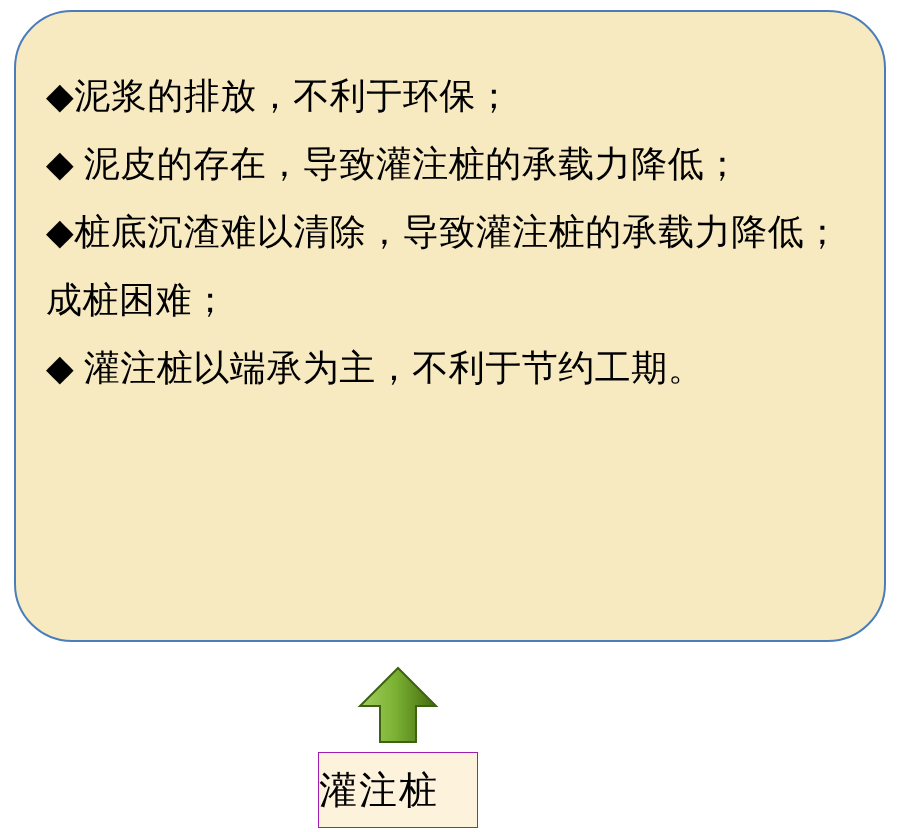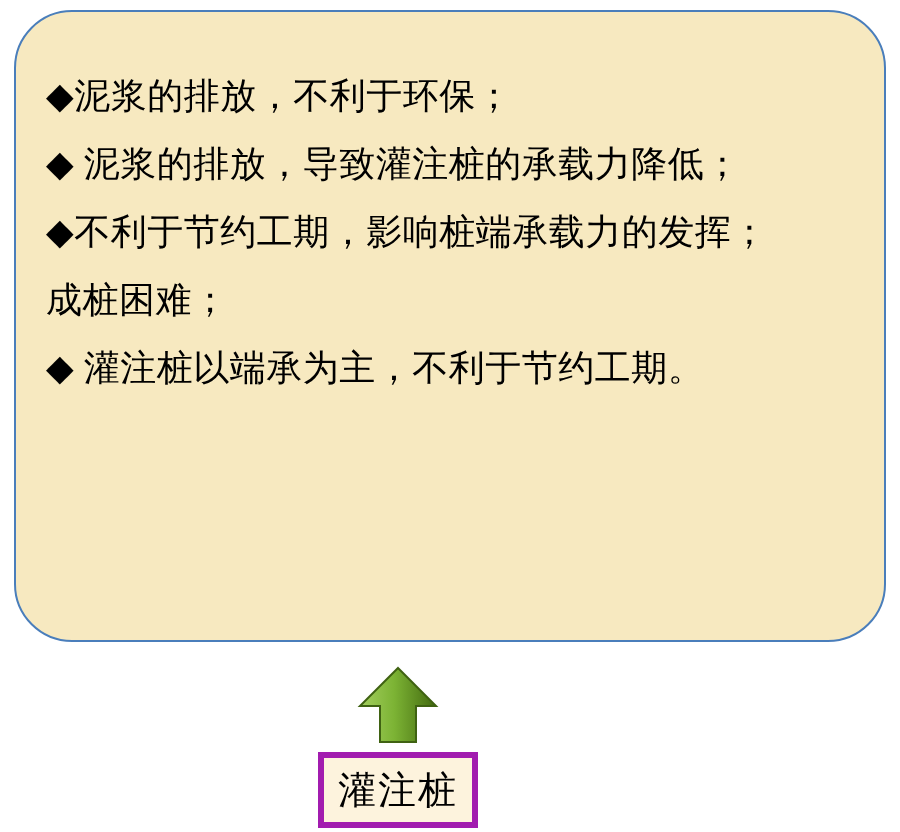--- a/index.html
+++ b/index.html
@@ -60,42 +60,41 @@
 
   
   .bottom-label {
     position: absolute;
     left: 318px;
     top: 752px;
     width: 160px;
     height: 76px;
     box-sizing: border-box;
     background: #fdf3dd;
-    border: 6px solid #a21caf;
+    border: 1px solid #a21caf;
     display: flex;
     align-items: center;
-    justify-content: center;
   }
   .bottom-label span {
     font-size: 38px;
     color: #000000;
     font-family: "Liberation Serif", "DejaVu Serif", serif;
     letter-spacing: 2px;
   }
 </style>
 </head>
 <body>
 
 <div class="canvas">
 
   <div class="callout">
     <div class="bullet-list">
       <div class="bullet-line">◆泥浆的排放，不利于环保；</div>
-      <div class="bullet-line">◆ 泥浆的排放，导致灌注桩的承载力降低；</div>
-      <div class="bullet-line">◆不利于节约工期，影响桩端承载力的发挥；</div>
+      <div class="bullet-line">◆ 泥皮的存在，导致灌注桩的承载力降低；</div>
+      <div class="bullet-line">◆桩底沉渣难以清除，导致灌注桩的承载力降低；</div>
       <div class="bullet-line">成桩困难；</div>
       <div class="bullet-line">◆ 灌注桩以端承为主，不利于节约工期。</div>
     </div>
   </div>
 
   <div class="arrow-wrap">
     <svg width="84" height="78" viewBox="0 0 84 78" xmlns="http://www.w3.org/2000/svg">
       <defs>
         <linearGradient id="arrowGrad" x1="0" y1="0" x2="1" y2="0">
           <stop offset="0%" stop-color="#a4cf5f"></stop>

